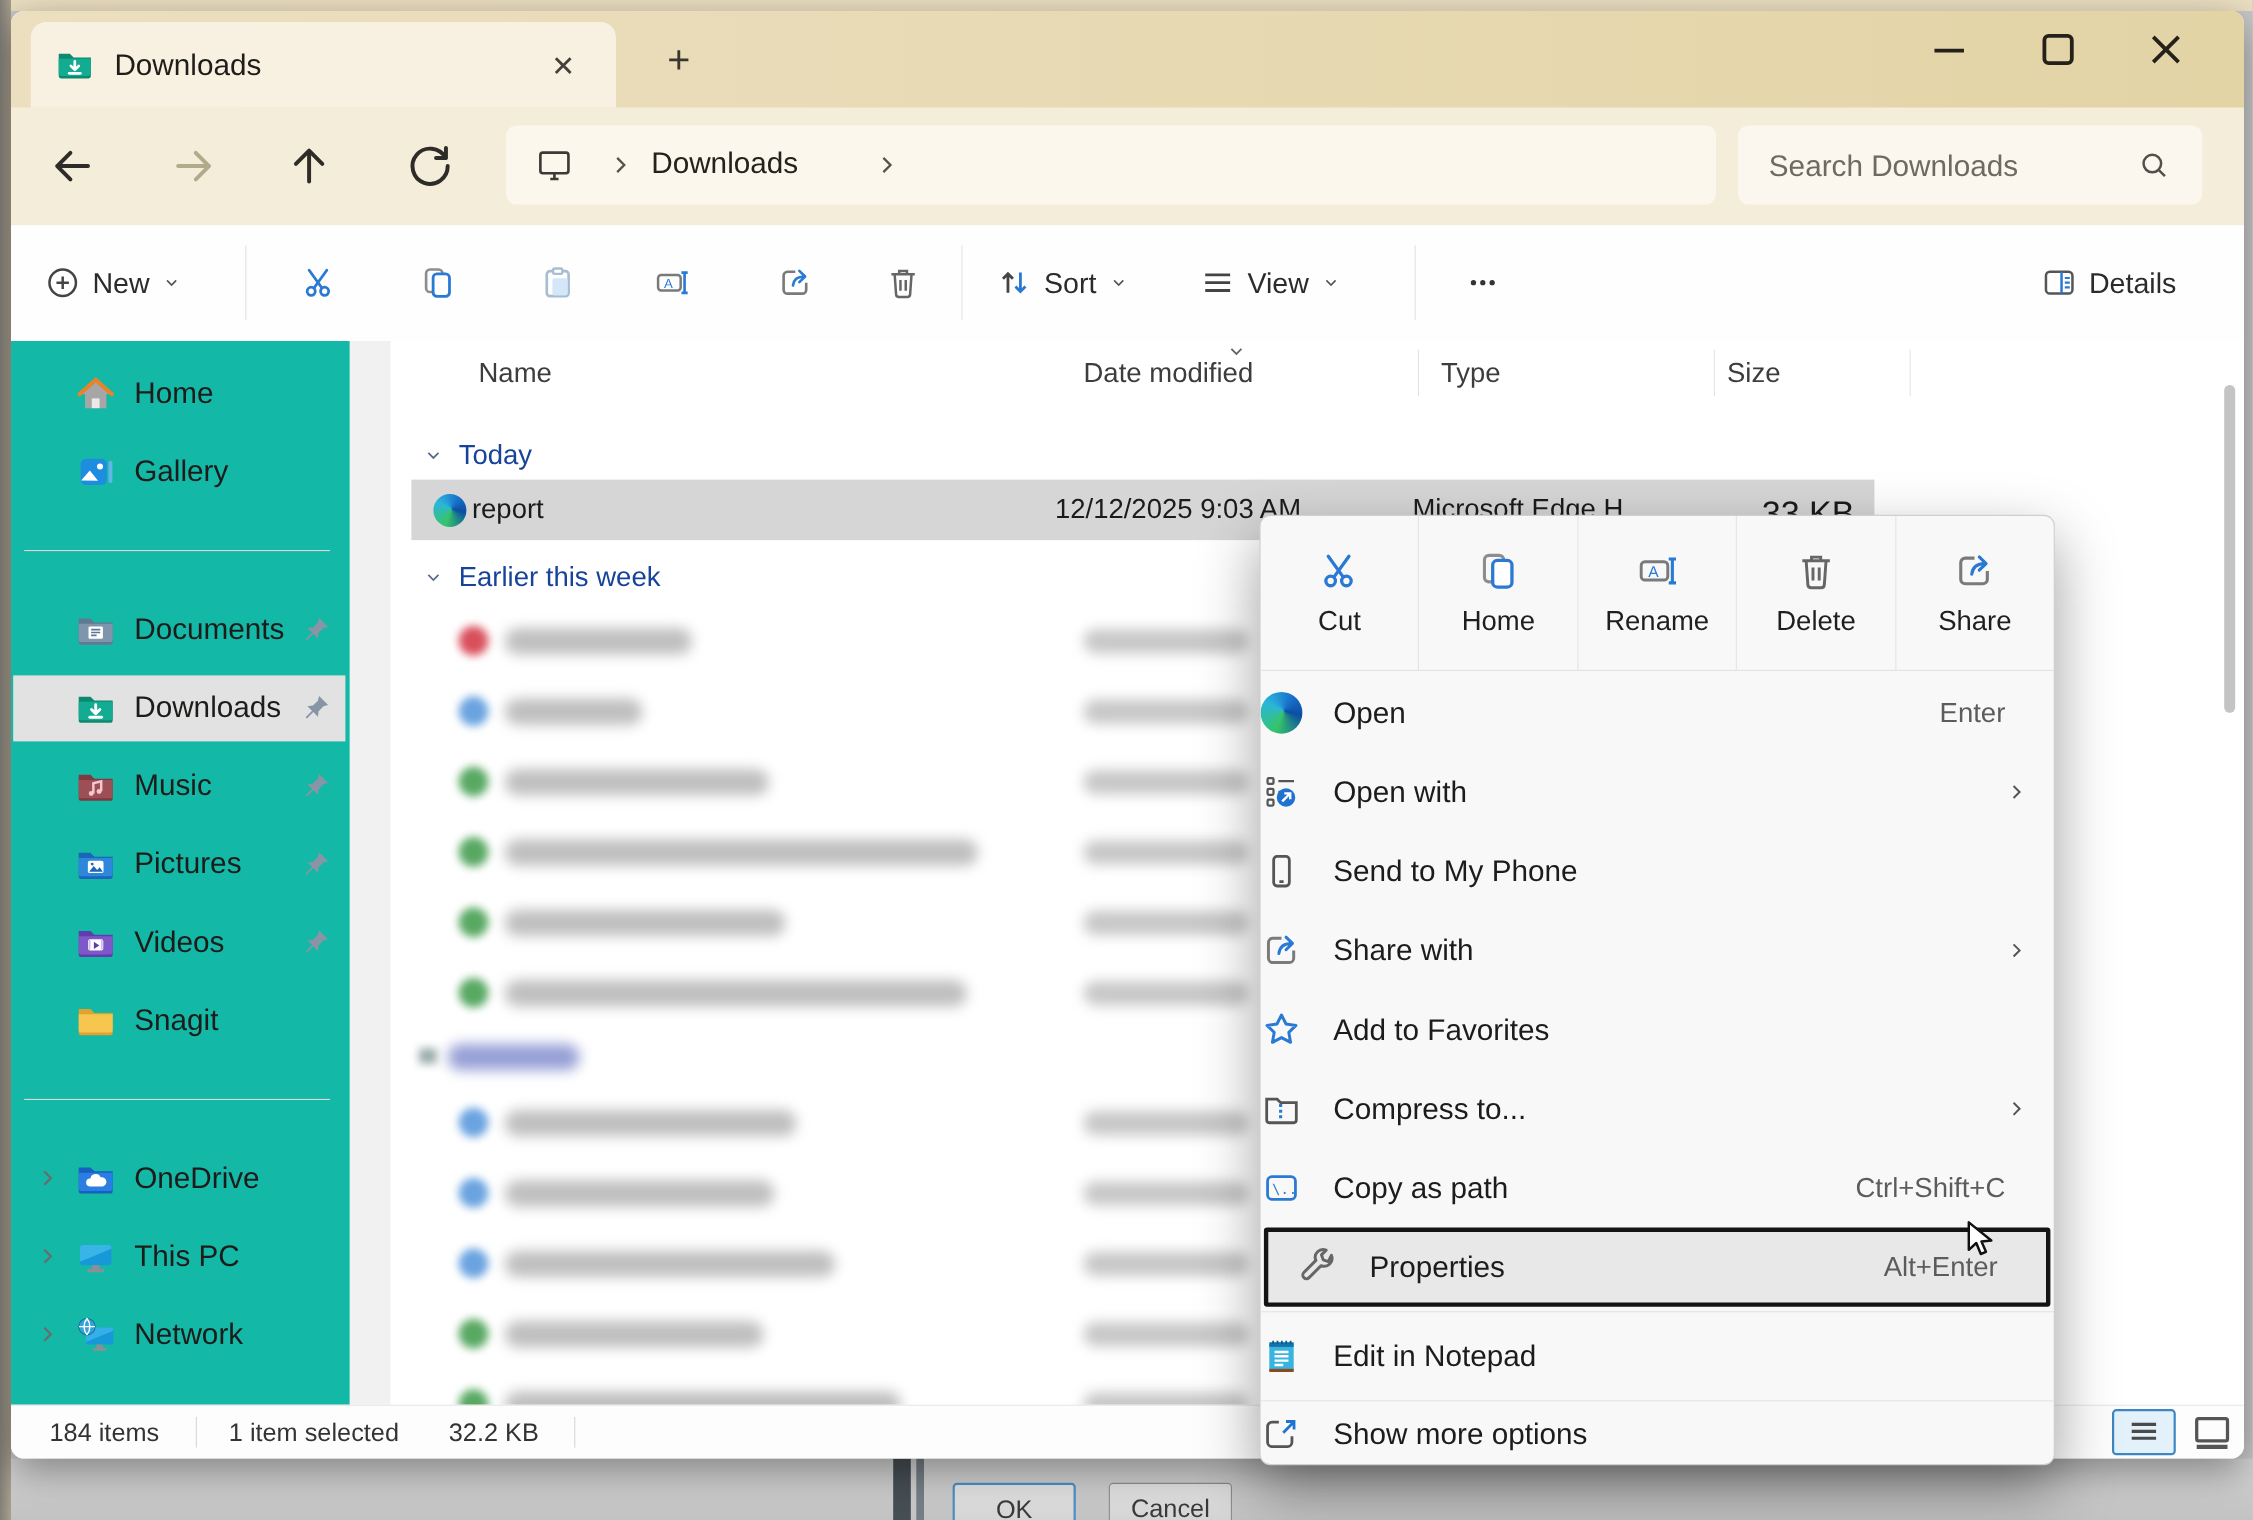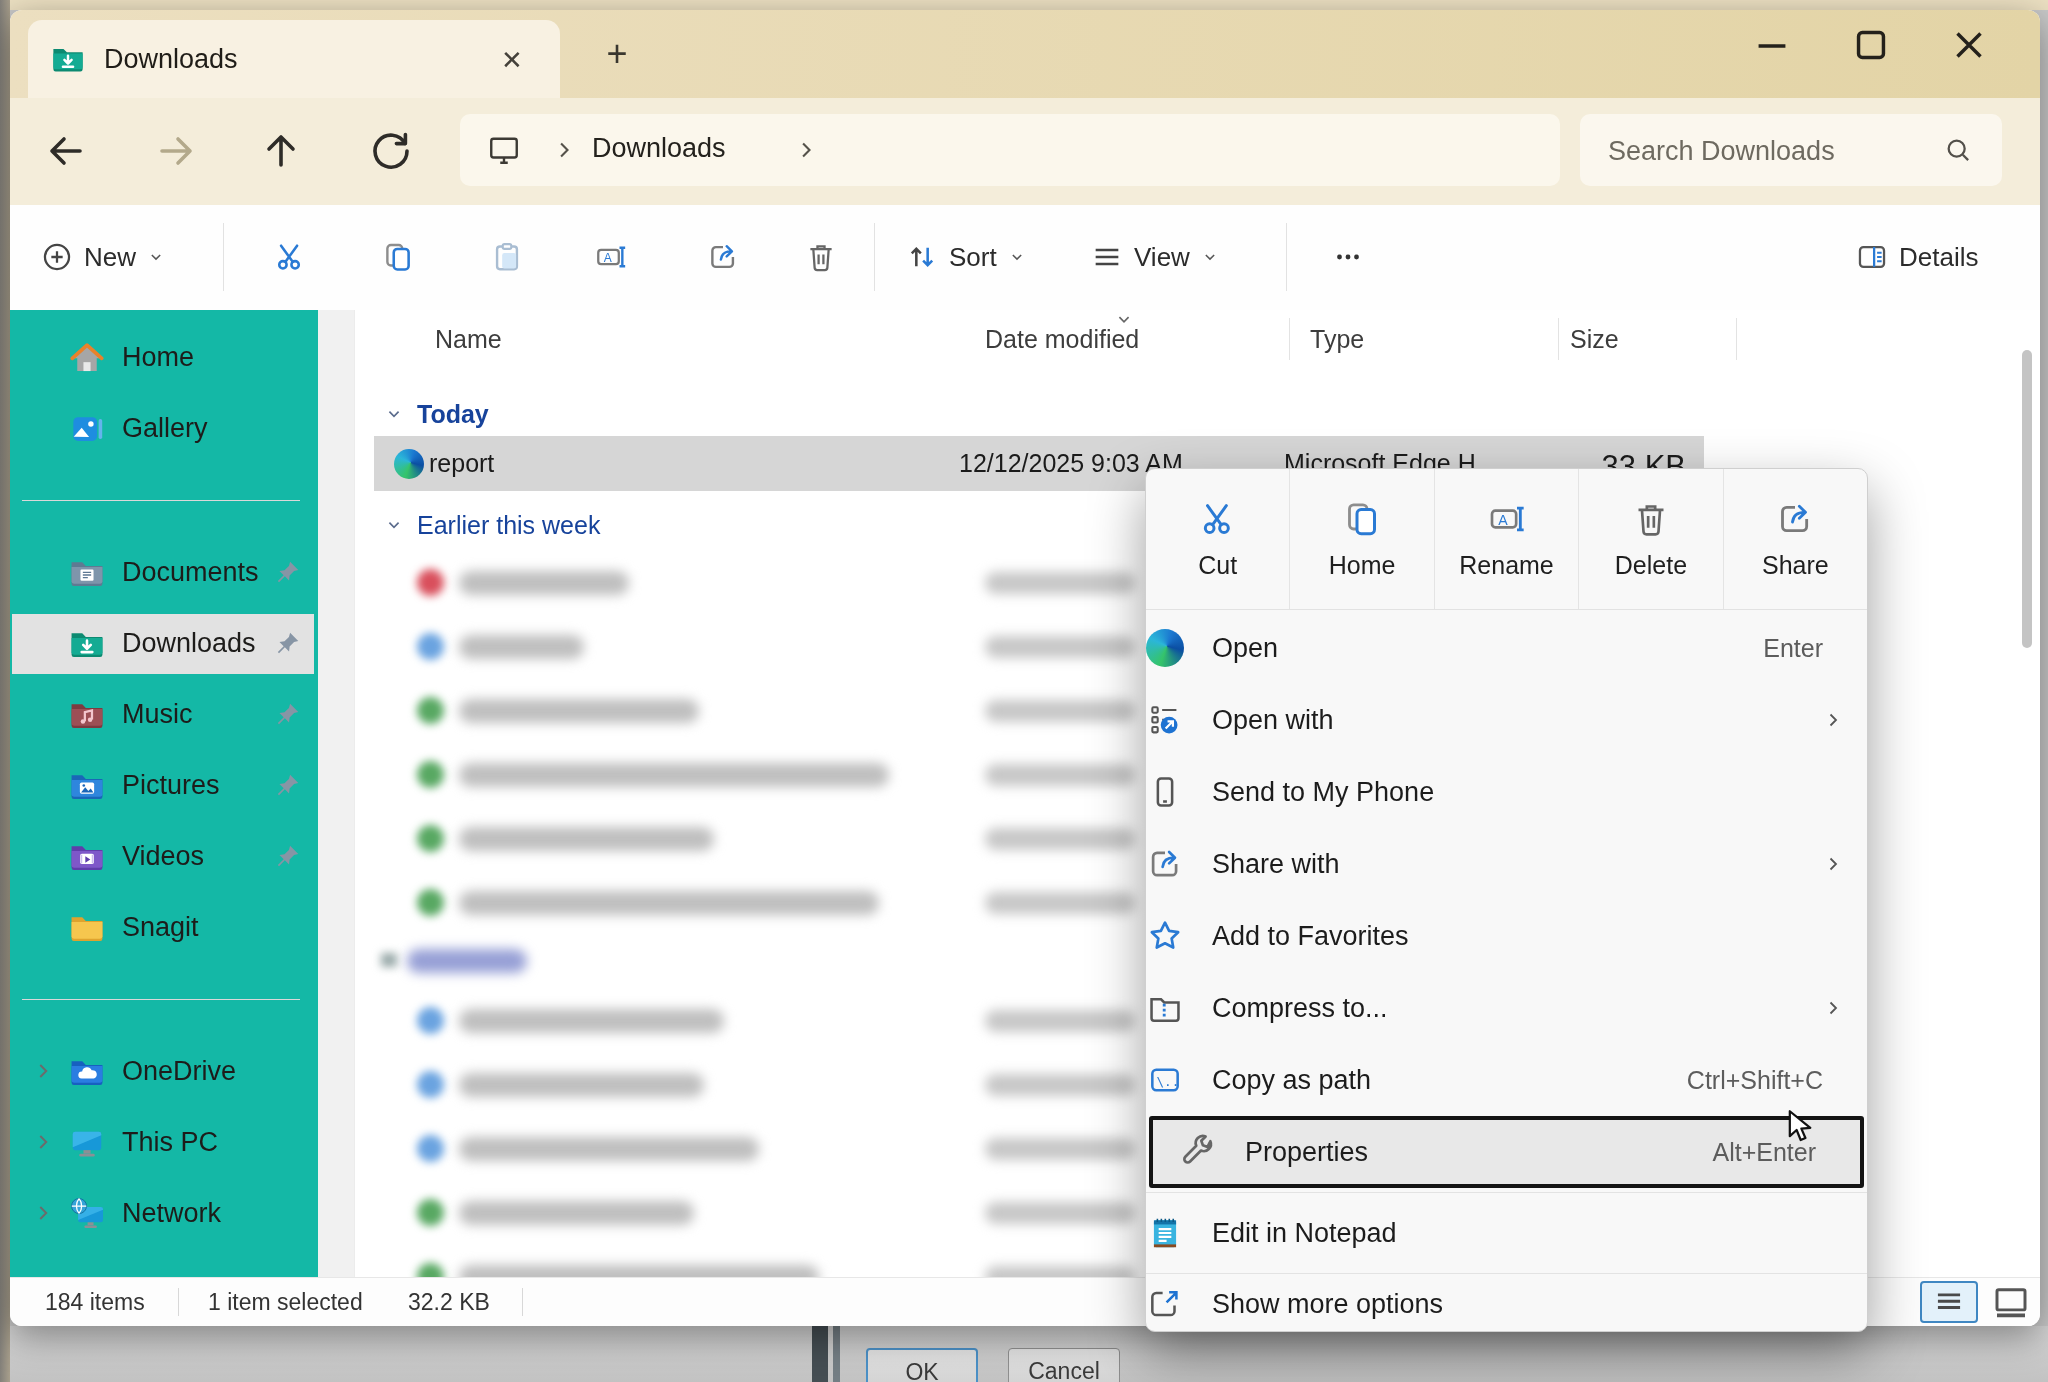--- a/index.html
+++ b/index.html
@@ -523,21 +523,21 @@
           </span>
           <div class="col" style="left:80px">Name</div>
           <div class="col" style="left:630px">Date modified</div>
           <div class="col" style="left:955px">Type</div>
           <div class="col" style="left:1215px">Size</div>
           <div class="col-div" style="left:934px"></div>
           <div class="col-div" style="left:1203px"></div>
           <div class="col-div" style="left:1381px"></div>
         </div>
         <div id="rows">
-            <div class="group-label" style="margin-top: 24px; font-weight: bold;">
+            <div class="group-label" style="margin-top: 24px;">
               <span class="gchev">
                 <svg viewBox="0 0 24 24" fill="none" stroke="currentColor" stroke-width="1.8">
                   <path d="m7 9.5 5 5 5-5"></path>
                 </svg>
               </span>
               <span>Today</span>
             </div>
             <div class="file-row selected">
               <span class="fr-ic"><span class="edge-ball" style="width:100%;height:100%"></span></span>
               <span class="fr-name">report</span>

